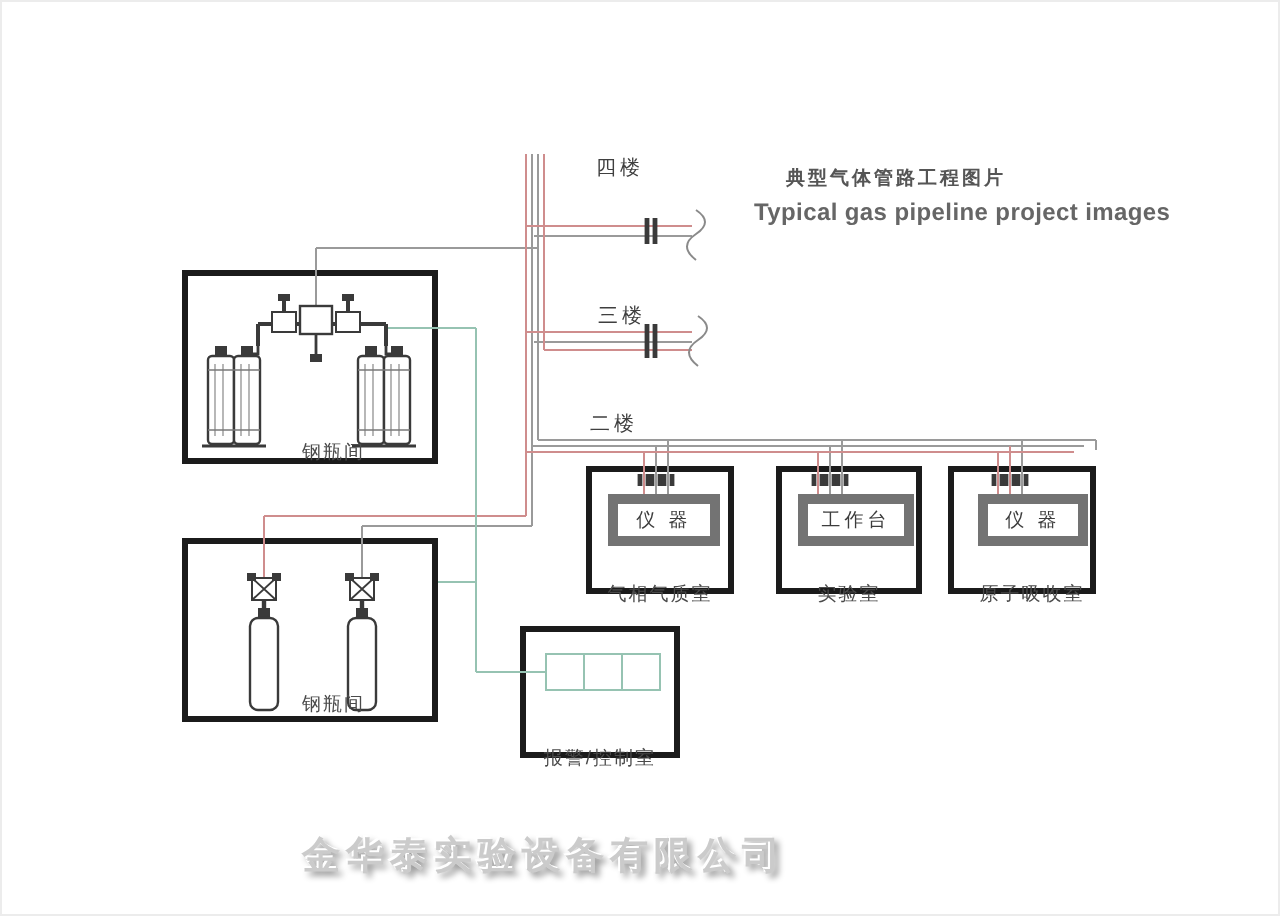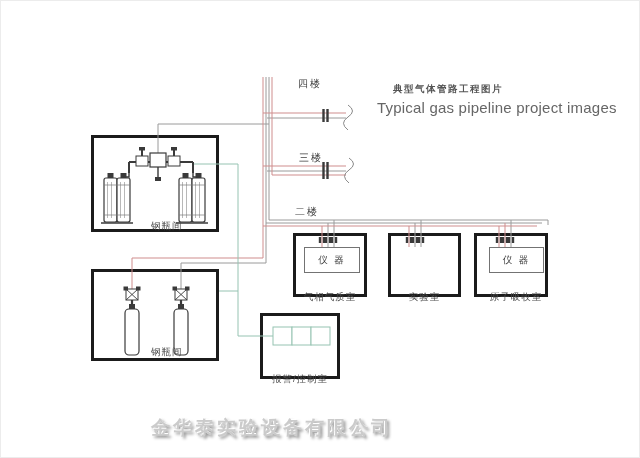--- a/index.html
+++ b/index.html
@@ -3,29 +3,29 @@
 <meta charset="utf-8">
 <style>
   html,body{margin:0;padding:0;background:#fff;}
   .canvas{
     position:relative;width:640px;height:458px;background:#fff;
     border:1px solid #ececec;box-sizing:border-box;overflow:hidden;
     font-family:"Liberation Sans","DejaVu Sans",sans-serif;
   }
   .schbox{position:absolute;border:3px solid #1b1b1b;box-sizing:border-box;z-index:1;background:transparent;}
   .innerbox{
-    position:absolute;border:1px solid #737373;background:#fff;box-sizing:border-box;z-index:3;
+    position:absolute;border:5px solid #737373;background:#fff;box-sizing:border-box;z-index:3;
     display:flex;align-items:center;justify-content:center;
     font-size:9.5px;color:#3c3c3c;letter-spacing:2px;
   }
   .lbl{position:absolute;color:#4a4a4a;z-index:4;white-space:nowrap;}
   .floor-lbl{font-size:10px;letter-spacing:2px;color:#3f3f3f;}
   .room-lbl{font-size:9.5px;letter-spacing:1px;margin-top:10px;}
   .title-zh{font-size:9.5px;font-weight:bold;letter-spacing:1.5px;color:#555;}
-  .title-en{font-size:15px;letter-spacing:0.2px;color:#666;margin-top:3px;}
+  .title-en{font-size:12px;letter-spacing:0.2px;color:#666;margin-top:3px;font-weight:bold;}
   svg.pipework{position:absolute;left:0;top:0;z-index:2;}
   .watermark{
     position:absolute;left:150px;top:414px;width:310px;z-index:5;
     font-size:19px;font-weight:bold;letter-spacing:3px;color:#cbcbcb;
     text-shadow:-1px -1px 0 #ffffff,2px 2px 3px #8f8f8f;
   }
 </style>
 </head>
 <body>
 
@@ -33,20 +33,23 @@
 
   <div class="schbox" style="left:90px;top:134px;width:128px;height:97px;"></div>
   <div class="schbox" style="left:90px;top:268px;width:128px;height:92px;"></div>
   <div class="schbox" style="left:292px;top:232px;width:74px;height:64px;"></div>
   <div class="schbox" style="left:387px;top:232px;width:73px;height:64px;"></div>
   <div class="schbox" style="left:473px;top:232px;width:74px;height:64px;"></div>
   <div class="schbox" style="left:259px;top:312px;width:80px;height:66px;"></div>
 
   <div class="innerbox" style="left:303px;top:246px;width:56px;height:26px;">
     <span>仪 器</span>
+  </div>
+  <div class="innerbox" style="left:398px;top:246px;width:58px;height:26px;">
+    <span>工作台</span>
   </div>
   <div class="innerbox" style="left:488px;top:246px;width:55px;height:26px;">
     <span>仪 器</span>
   </div>
 
   <svg class="pipework" width="640" height="458" viewBox="0 0 640 458">
 
     <g fill="none" stroke-width="1" stroke="#9a9a9a">
       <path d="M265 76 V262"></path>
       <path d="M268 76 V219"></path>

